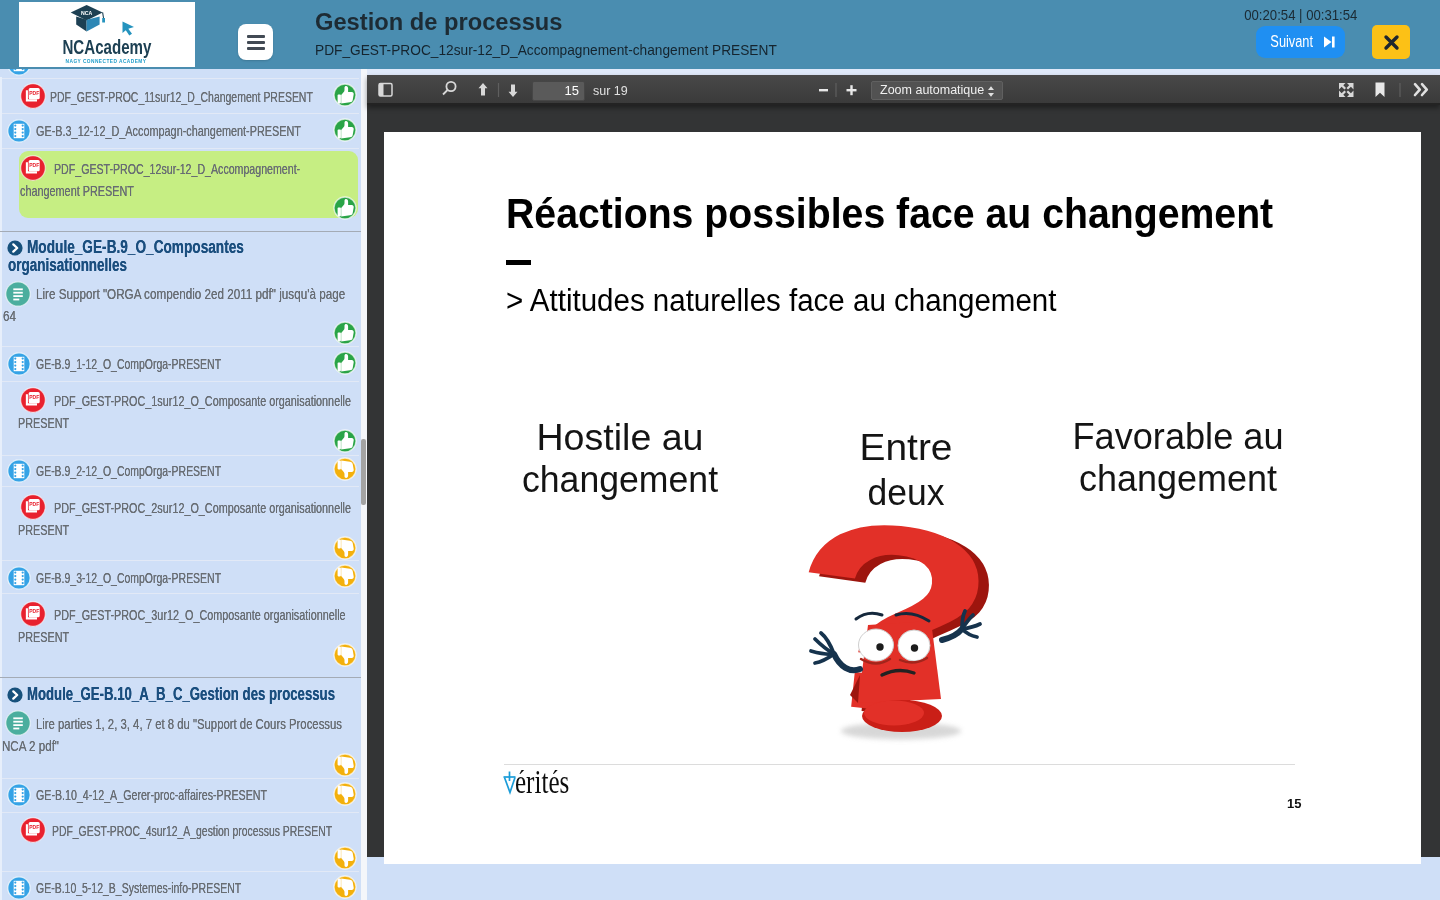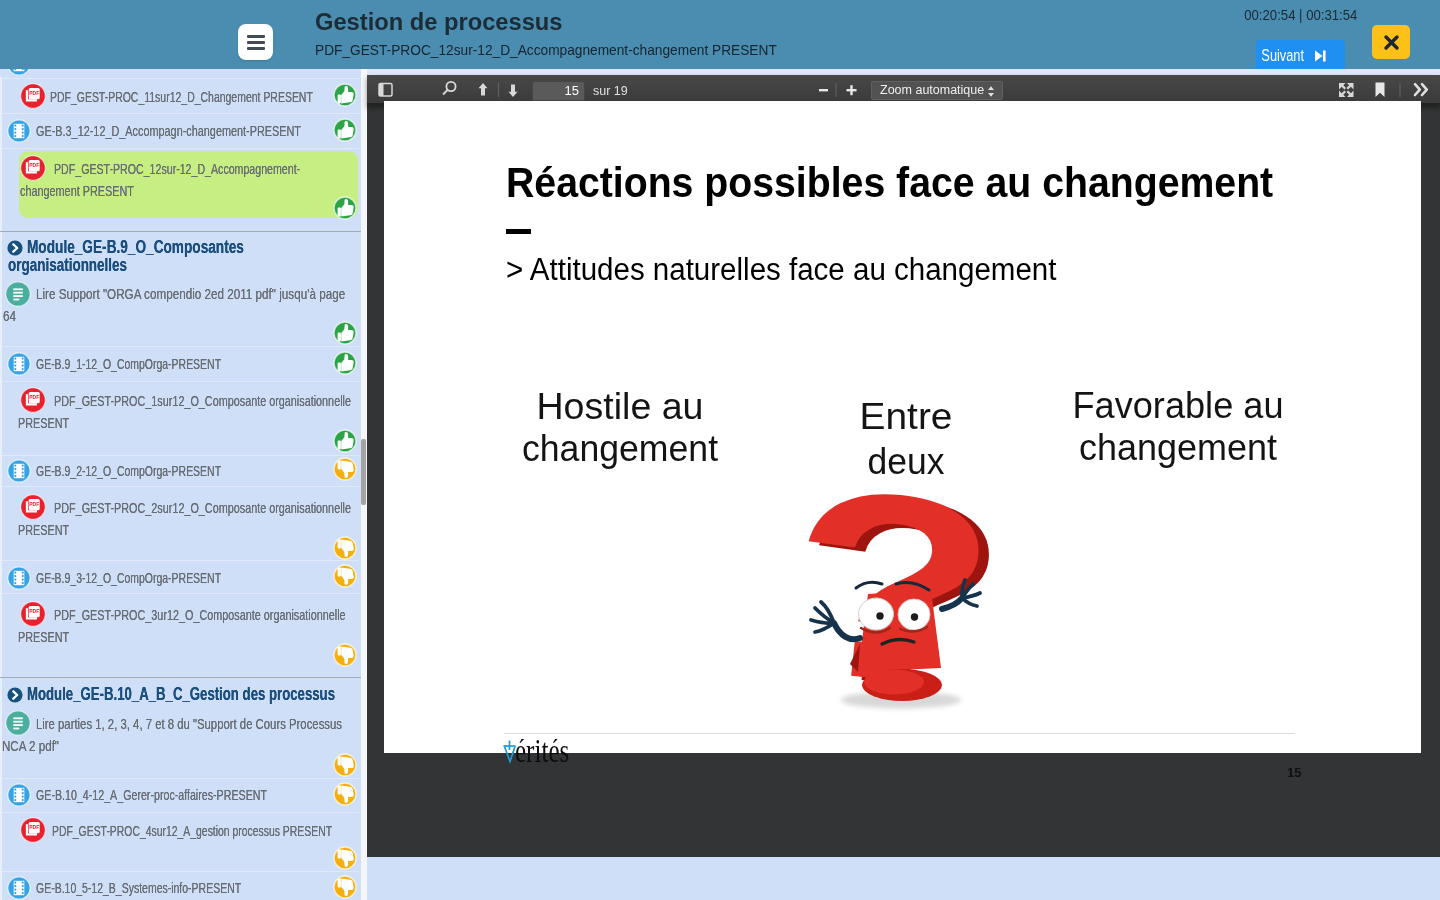--- a/index.html
+++ b/index.html
@@ -3,51 +3,62 @@
 <style>
 * { margin:0; padding:0; box-sizing:border-box; }
 html,body { width:1440px; height:900px; overflow:hidden; background:#cfdff7; font-family:"Liberation Sans", sans-serif; }
 #hdr { position:absolute; left:0; top:0; width:1440px; height:69px; background:#4a8db0; }
 #logo { position:absolute; left:19px; top:2px; width:176px; height:65px; background:#fff; }
 #burger { position:absolute; left:238px; top:24px; width:35px; height:36px; background:#fff; border-radius:8px; box-shadow:0 1px 2px rgba(0,0,0,.15); }
 #burger i { position:absolute; left:8.5px; width:18px; height:2.6px; background:#424a54; border-radius:1px; }
 #t1 { position:absolute; left:315px; top:9px; font-size:23px; font-weight:bold; color:#1d2b34; line-height:26px; white-space:nowrap; transform-origin:0 50%; transform:scaleX(1.03); }
 #t2 { position:absolute; left:315px; top:41px; font-size:15px; color:#15242e; line-height:17px; white-space:nowrap; transform-origin:0 50%; transform:scaleX(.914); }
 #timer { position:absolute; right:83px; top:7px; font-size:14px; color:#1b2a33; white-space:nowrap; transform-origin:100% 50%; transform:scaleX(.94); }
-#next { position:absolute; left:1256px; top:40px; width:89px; height:32px; background:#1f8ff2; border-radius:4px; color:#fff; display:flex; align-items:center; }
+#next { position:absolute; left:1256px; top:26px; width:89px; height:32px; background:#1f8ff2; border-radius:9px; color:#fff; display:flex; align-items:center; justify-content:center; }
 #next span{ font-size:16px; transform:scaleX(.8); transform-origin:50% 50%; margin-right:4px;}
 #close { position:absolute; left:1372px; top:25px; width:38px; height:34px; background:#fcc116; border-radius:5px; display:flex; align-items:center; justify-content:center; }
 
 #side { position:absolute; left:0; top:69px; width:361px; height:831px; background:#cfdff7; overflow:hidden; }
 .txt { position:absolute; font-size:15px; color:#686d73; text-shadow:0 0 .6px #686d73; white-space:nowrap; transform-origin:0 50%; line-height:15px; }
 .mtxt { position:absolute; font-size:17.5px; font-weight:bold; color:#1a4e7e; text-shadow:0 0 .5px #1a4e7e; white-space:nowrap; transform-origin:0 50%; line-height:18px; }
 .div1 { position:absolute; left:2px; width:357px; height:1px; background:#e2e9f6; }
 .div2 { position:absolute; left:0px; width:361px; height:1px; background:#a4abb5; }
 #green { position:absolute; left:19px; top:82px; width:339px; height:67px; background:#c6ee83; border-radius:9px; }
 .icon { position:absolute; }
 #gutter { position:absolute; left:361px; top:69px; width:6px; height:831px; background:#f4f6fa; }
 #sthumb { position:absolute; left:0px; top:370px; width:5px; height:66px; background:#a3a3a3; border-radius:2px;}
 
 #viewer { position:absolute; left:367px; top:69px; width:1073px; height:788px; background:#333435; }
 #strip { position:absolute; left:0; top:0; width:1073px; height:6px; background:#dfe8f9; }
 #toolbar { position:absolute; left:0; top:6px; width:1073px; height:30px; background:linear-gradient(#484848,#3a3a3a); border-bottom:2px solid #232323; box-shadow:0 3px 5px rgba(0,0,0,.4); }
 #pagebox { position:absolute; left:165px; top:6px; width:53px; height:20px; background:#5a5a5a; border:1px solid #464646; border-radius:2px; color:#fff; font-size:13px; text-align:right; line-height:18px; padding-right:5px; }
 #sur { position:absolute; left:226px; top:9px; font-size:12.5px; color:#e0e0e0; }
 #zoomdd { position:absolute; left:504px; top:5.5px; width:132px; height:19px; background:#525252; border:1px solid #606060; border-radius:2px; color:#f0f0f0; font-size:12.5px; line-height:17px; padding-left:8px; }
-#page { position:absolute; left:17px; top:32px; width:1037px; height:652px; background:#fff; }
+#page { position:absolute; left:17px; top:63px; width:1037px; height:732px; background:#fff; }
 #ph1 { position:absolute; left:122px; top:60px; font-size:43px; font-weight:bold; color:#000; white-space:nowrap; line-height:43px; transform-origin:0 0; transform:scaleX(.912); }
 #pdash { position:absolute; left:122px; top:128px; width:25px; height:5px; background:#000; }
 #psub { position:absolute; left:122px; top:153px; font-size:31px; color:#000; white-space:nowrap; line-height:31px; transform-origin:0 0; transform:scaleX(.952); }
 .comic { position:absolute; font-size:37px; color:#141414; text-align:center; line-height:37px; white-space:nowrap;}
 #pline { position:absolute; left:120px; top:632px; width:791px; height:1px; background:#dcdcdc; }
 #verites { position:absolute; left:118px; top:638px; }
 #pnum { position:absolute; left:903px; top:664px; font-size:13px; font-weight:bold; color:#111; }
 </style></head>
 <body>
 <div id="hdr">
+  <div id="logo"><svg width="176" height="65" viewBox="0 0 176 65">
+    <polygon points="67.6,2.9 83.6,10.4 67.6,18.6 51.7,10.4" fill="#1d4053"></polygon>
+    <text x="67.6" y="12.6" font-size="5.8" font-weight="bold" fill="#fff" text-anchor="middle" font-family="Liberation Sans" transform="translate(67.6,12.6) scale(.9,1) translate(-67.6,-12.6)">NCA</text>
+    <polygon points="57.2,14.5 57.2,22.5 67.6,29.5 67.6,17.8" fill="#1d4053"></polygon>
+    <polygon points="80.6,14.5 80.6,22.5 67.6,29.5 67.6,17.8" fill="#2d87b5"></polygon>
+    <path d="M83.6,10.4 L84.6,16.5" stroke="#1d4053" stroke-width="1.1" fill="none"></path>
+    <rect x="83.2" y="16" width="2.8" height="4.5" fill="#2593be"></rect>
+    <polygon points="103.5,19.5 115,25 109.3,26.8 113,31.8 110.3,33.4 106.8,28.2 103.5,31" fill="#2593be"></polygon>
+    <text x="87.9" y="52.5" font-size="21" font-weight="bold" fill="#1d4053" text-anchor="middle" font-family="Liberation Sans" transform="translate(87.9,52.5) scale(.72,1) translate(-87.9,-52.5)">NCAcademy</text>
+    <text x="87" y="60.8" font-size="4.8" font-weight="bold" fill="#1e9cc9" text-anchor="middle" letter-spacing="0.45" font-family="Liberation Sans">NAGY CONNECTED ACADEMY</text>
+  </svg></div>
   <div id="burger">
       <i style="top:11px"></i>
       <i style="top:17.2px"></i>
       <i style="top:23.4px"></i>
     </div>
   <div id="t1">Gestion de processus</div>
   <div id="t2">PDF_GEST-PROC_12sur-12_D_Accompagnement-changement PRESENT</div>
   <div id="timer">00:20:54 | 00:31:54</div>
   <div id="next">
       <span>Suivant</span>

